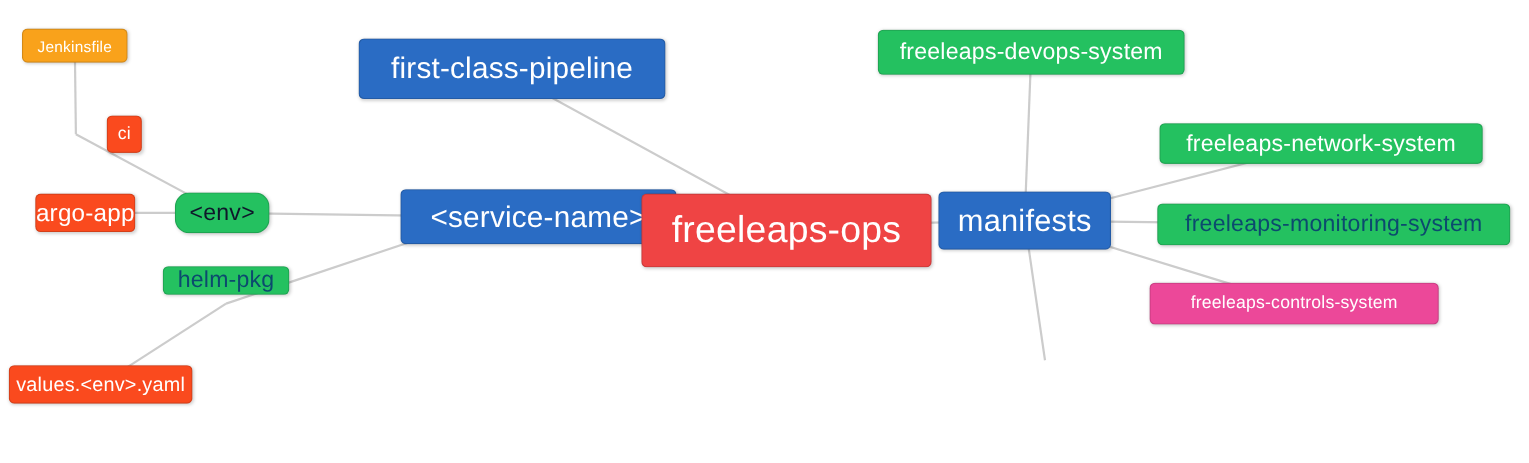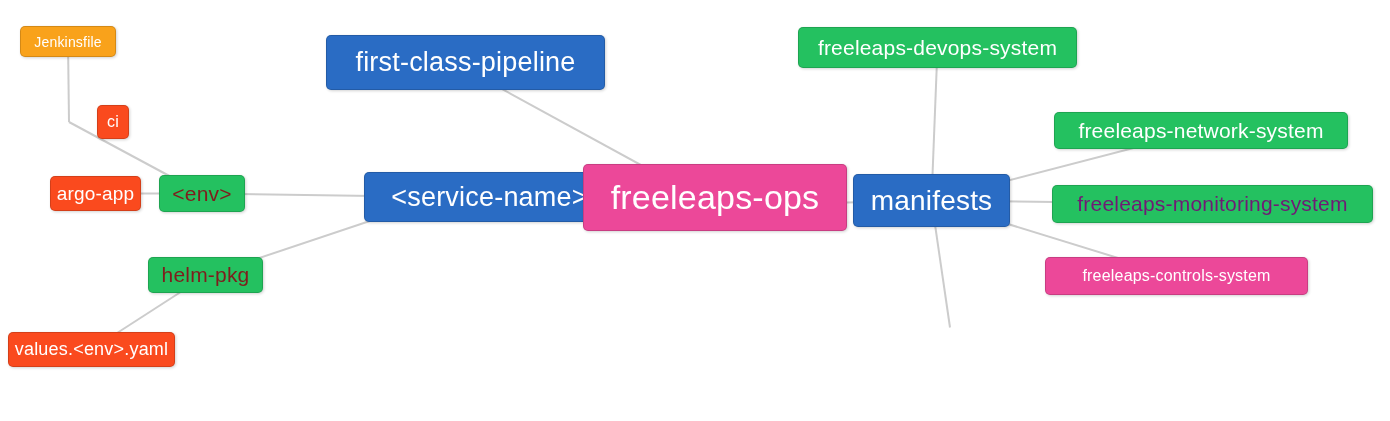--- a/index.html
+++ b/index.html
@@ -52,25 +52,25 @@
       <line x1="441.5" y1="197" x2="715" y2="205.5" stroke="#cccccc" stroke-width="2"></line>
       <line x1="715" y1="205.5" x2="931.5" y2="200.5" stroke="#cccccc" stroke-width="2"></line>
       <line x1="931.5" y1="200.5" x2="937.5" y2="47.5" stroke="#cccccc" stroke-width="2"></line>
       <line x1="931.5" y1="200.5" x2="1201" y2="130.5" stroke="#cccccc" stroke-width="2"></line>
       <line x1="931.5" y1="200.5" x2="1212.5" y2="204" stroke="#cccccc" stroke-width="2"></line>
       <line x1="931.5" y1="200.5" x2="1176.5" y2="276" stroke="#cccccc" stroke-width="2"></line>
       <line x1="931.5" y1="200.5" x2="950" y2="327.5" stroke="#cccccc" stroke-width="2"></line>
     </svg>
 <div class="node" style="left: 20px; top: 26px; width: 96px; height: 31px; font-size: 14px; background: rgb(249, 162, 27); color: rgb(255, 255, 255);">Jenkinsfile</div>
     <div class="node" style="left: 53px; top: 105px; width: 32px; height: 34px; font-size: 16px; background: rgb(250, 74, 30); color: rgb(255, 255, 255); margin-left: 44px;">ci</div>
-    <div class="node" style="left: 32px; top: 176px; width: 91px; height: 35px; font-size: 19px; background: rgb(250, 74, 30); color: rgb(255, 255, 255); margin-left: 18px;">argo-app</div>
-    <div class="node" style="left: 159px; top: 175px; width: 86px; height: 37px; font-size: 21px; background: rgb(36, 193, 96); color: #7f1d1d;">&lt;env&gt;</div>
-    <div class="node" style="left: 148px; top: 257px; width: 115px; height: 36px; font-size: 21px; background: rgb(36, 193, 96); color: #7f1d1d;">helm-pkg</div>
+    <div class="node" style="left: 32px; top: 176px; width: 91px; height: 35px; font-size: 22px; background: rgb(250, 74, 30); color: rgb(255, 255, 255);">argo-app</div>
+    <div class="node" style="left: 159px; top: 175px; width: 86px; height: 37px; font-size: 21px; background: rgb(36, 193, 96); color: #0f172a; border-radius: 13px;">&lt;env&gt;</div>
+    <div class="node" style="left: 148px; top: 242px; width: 115px; height: 26px; font-size: 21px; background: rgb(36, 193, 96); color: #0c4a6e;">helm-pkg</div>
     <div class="node" style="left: 8px; top: 332px; width: 167px; height: 35px; font-size: 18px; background: rgb(250, 74, 30); color: rgb(255, 255, 255);">values.&lt;env&gt;.yaml</div>
     <div class="node" style="left: 326px; top: 35px; width: 279px; height: 55px; font-size: 27px; background: rgb(42, 108, 196); color: rgb(255, 255, 255);">first-class-pipeline</div>
     <div class="node" style="left: 316px; top: 172px; width: 251px; height: 50px; font-size: 27px; background: rgb(42, 108, 196); color: rgb(255, 255, 255); margin-left: 48px;">&lt;service-name&gt;</div>
-    <div class="node" style="left: 583px; top: 164px; width: 264px; height: 67px; font-size: 34px; background: #ec4899; color: rgb(255, 255, 255);">freeleaps-ops</div>
+    <div class="node" style="left: 583px; top: 176px; width: 264px; height: 67px; font-size: 34px; background: #ef4444; color: rgb(255, 255, 255);">freeleaps-ops</div>
     <div class="node" style="left: 798px; top: 27px; width: 279px; height: 41px; font-size: 21px; background: rgb(36, 193, 96); color: rgb(255, 255, 255);">freeleaps-devops-system</div>
     <div class="node" style="left: 853px; top: 174px; width: 157px; height: 53px; font-size: 28px; background: rgb(42, 108, 196); color: rgb(255, 255, 255);">manifests</div>
     <div class="node" style="left: 1054px; top: 112px; width: 294px; height: 37px; font-size: 21px; background: rgb(36, 193, 96); color: rgb(255, 255, 255);">freeleaps-network-system</div>
-    <div class="node" style="left: 1052px; top: 185px; width: 321px; height: 38px; font-size: 21px; background: rgb(36, 193, 96); color: #701a75; text-align: right;">freeleaps-monitoring-system</div>
+    <div class="node" style="left: 1052px; top: 185px; width: 321px; height: 38px; font-size: 21px; background: rgb(36, 193, 96); color: #0c4a6e; text-align: right;">freeleaps-monitoring-system</div>
     <div class="node" style="left: 1045px; top: 257px; width: 263px; height: 38px; font-size: 16px; background: #ec4899; color: rgb(255, 255, 255);">freeleaps-controls-system</div>
   </div>
 
 </body></html>

